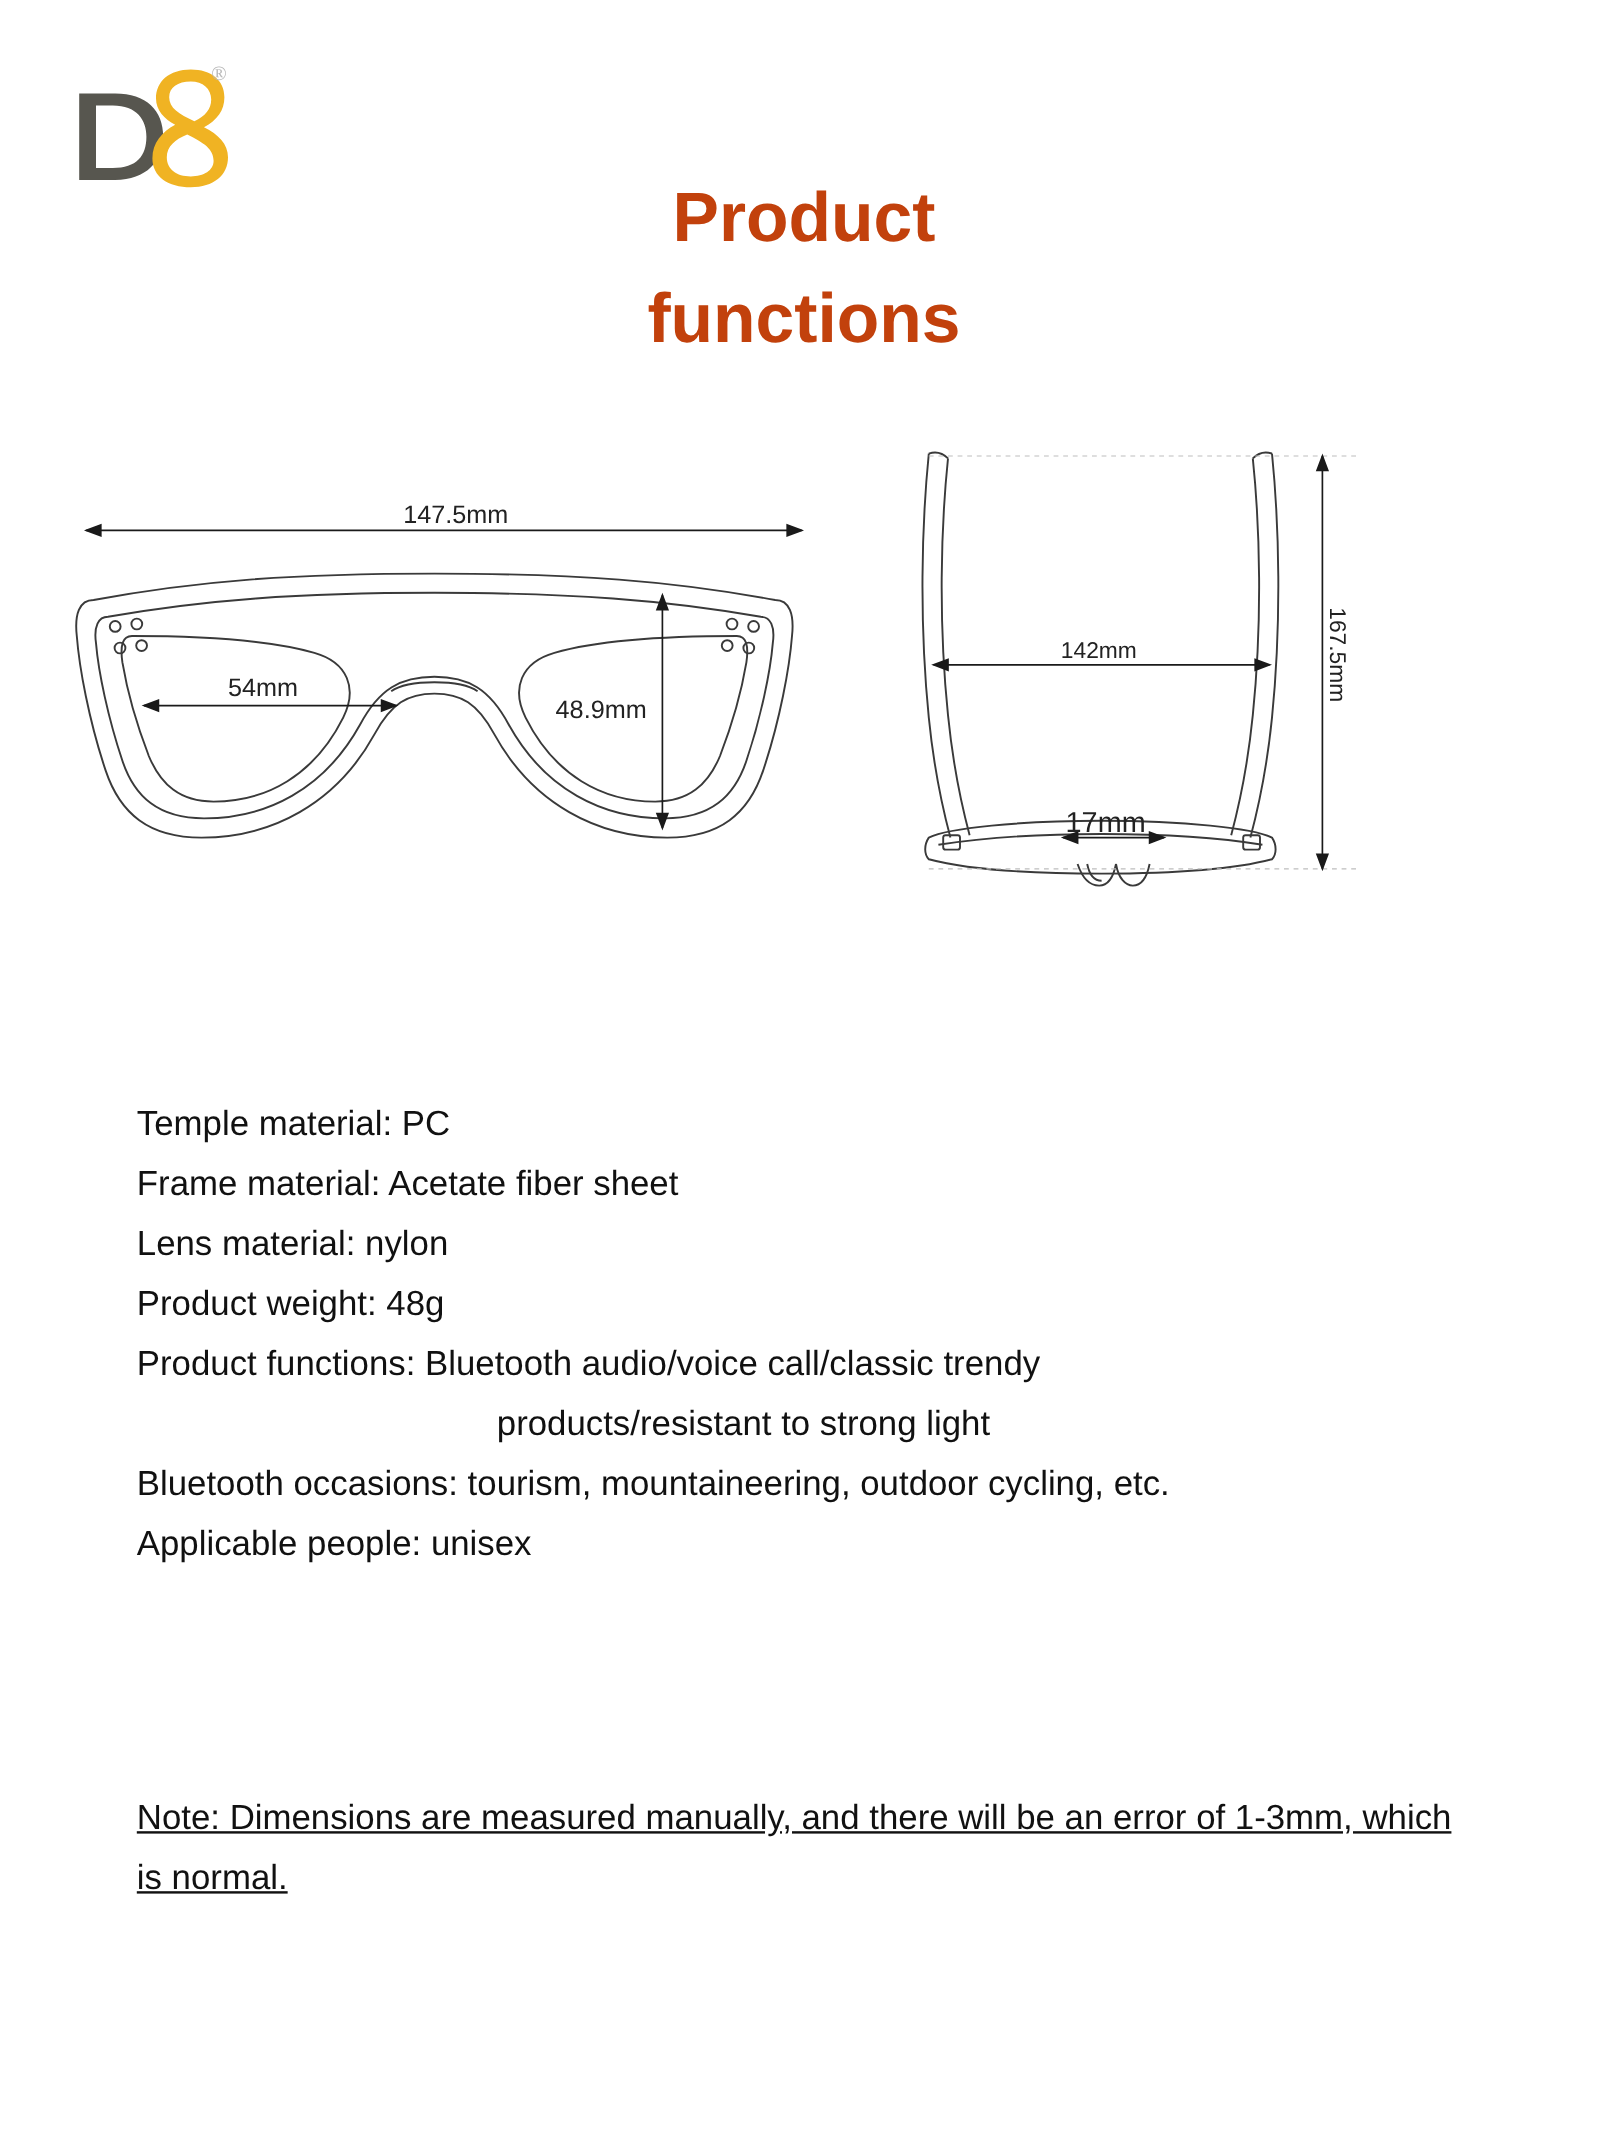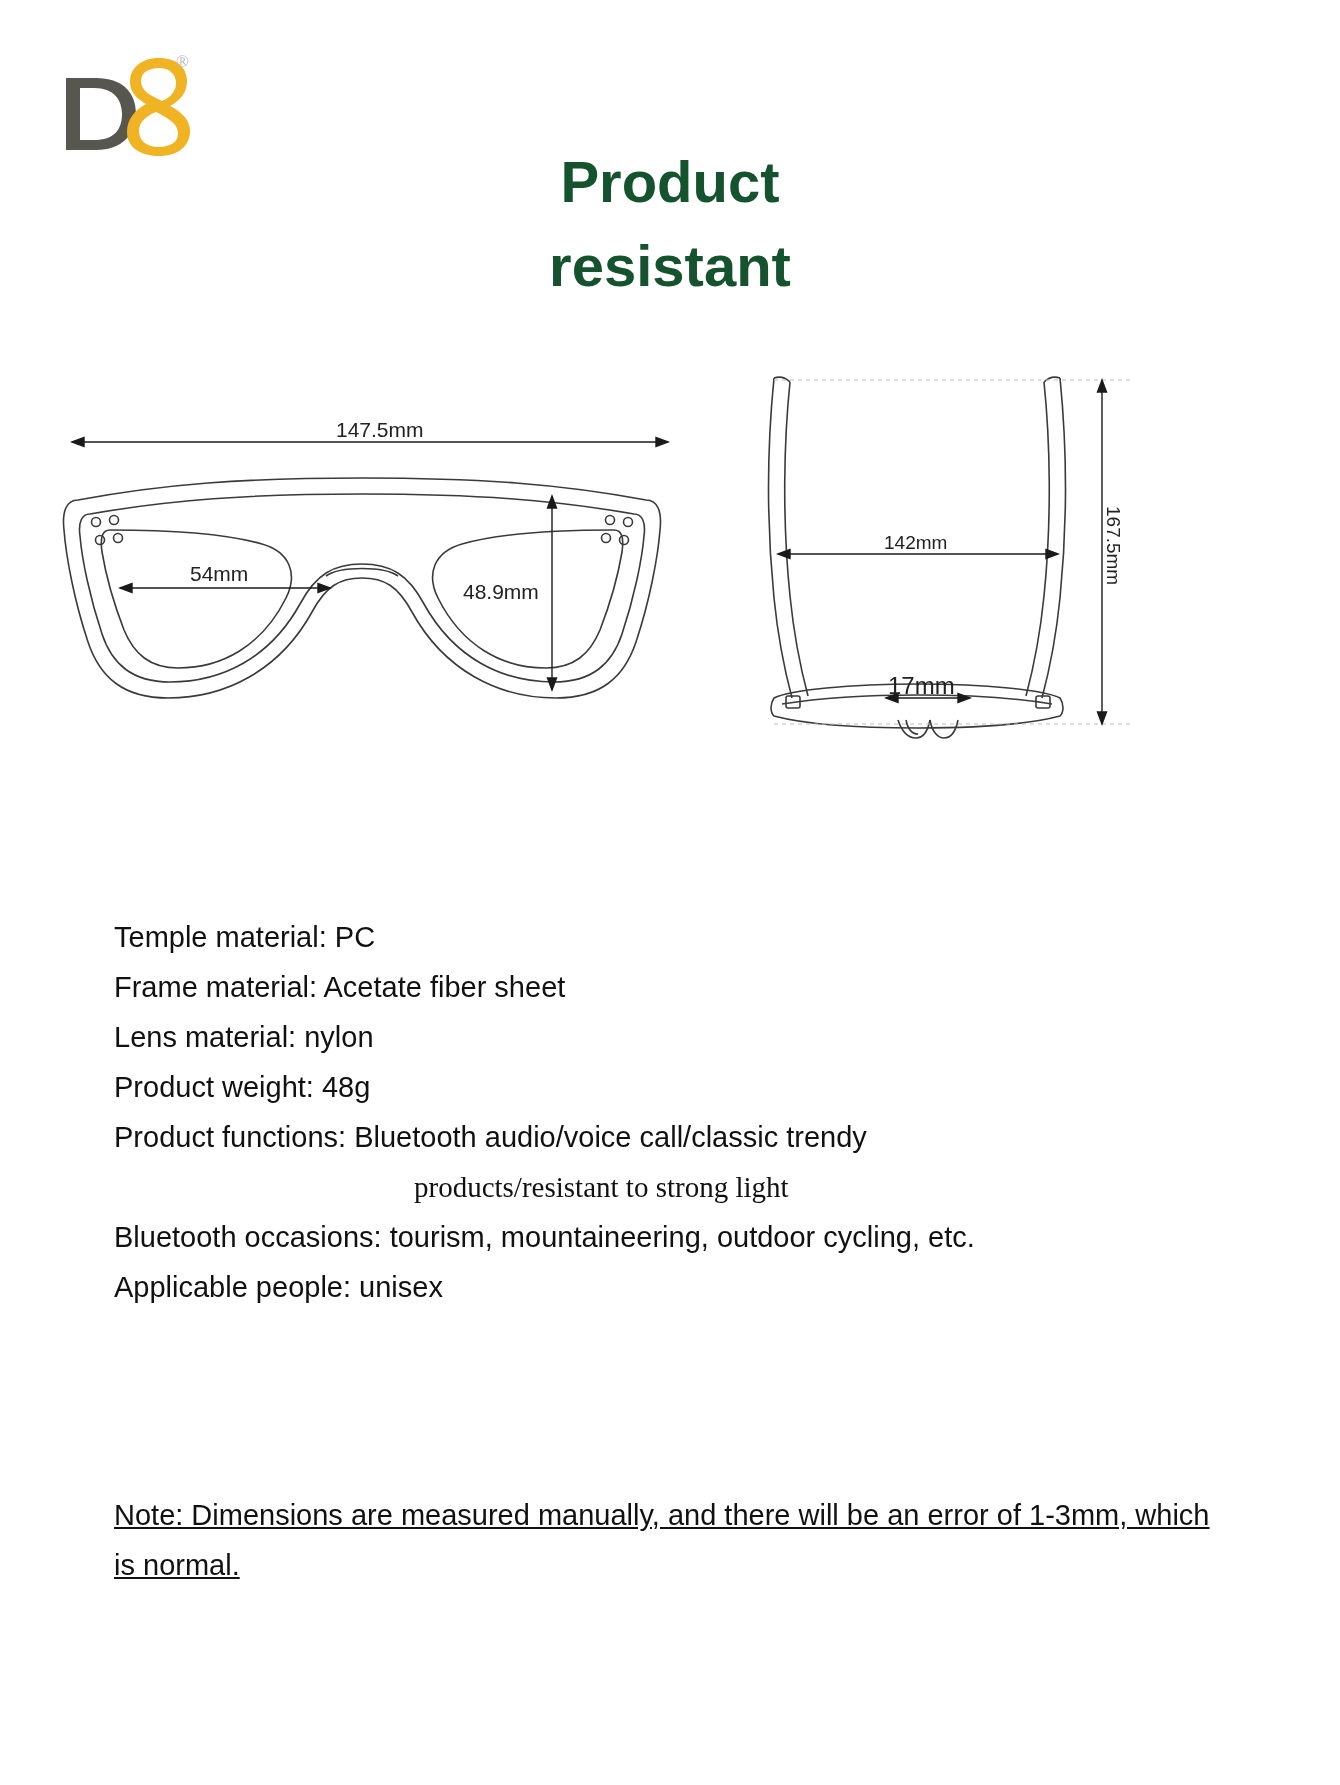--- a/index.html
+++ b/index.html
@@ -37,21 +37,21 @@
   .title {
     position: absolute;
     left: 0;
     top: 140px;
     width: 100%;
     text-align: center;
     font-size: 58px;
     line-height: 84px;
     font-weight: 700;
     letter-spacing: 0px;
-    color: #14532d;
+    color: #c2410c;
   }
   .title .line {
     display: block;
   }
 
   
   .diagram {
     position: absolute;
     left: 0;
     top: 380px;
@@ -76,21 +76,20 @@
     width: 1120px;
     font-size: 29px;
     line-height: 50px;
     color: #111;
   }
   .specs .row {
     white-space: pre-wrap;
   }
   .specs .row.indent {
     padding-left: 300px;
-    font-family: Liberation Serif, serif;
   }
 
   
   .note {
     position: absolute;
     left: 114px;
     top: 1490px;
     width: 1110px;
     font-size: 29px;
     line-height: 50px;
@@ -114,21 +113,21 @@
              M103 18 C113 18 120 24 120 33 C120 41 115 47 106 51
              C93 45 85 40 85 31 C85 23 92 18 103 18 Z
              M100 62 C114 69 122 74 122 84 C122 92 114 97 103 97
              C91 97 83 91 83 81 C83 72 90 66 100 62 Z" fill="#f0b323"></path>
   </svg>
   <span class="reg">®</span>
 </div>
 
 <div class="title">
   <span class="line">Product</span>
-  <span class="line">resistant</span>
+  <span class="line">functions</span>
 </div>
 
 <div class="diagram">
 
   <svg width="700" height="400" viewBox="0 0 700 400" style="position:absolute;left:40px;top:0;">
     <g fill="none" stroke="#3a3a3a" stroke-width="1.6" stroke-linejoin="round">
 
       <path d="M38 120
                C26 120 22 132 24 150
                C26 176 34 220 48 262

